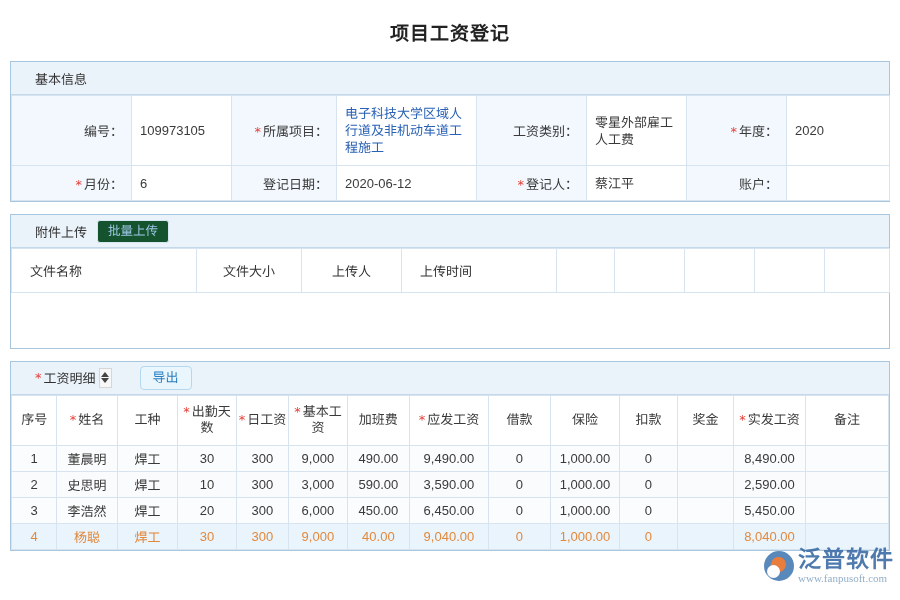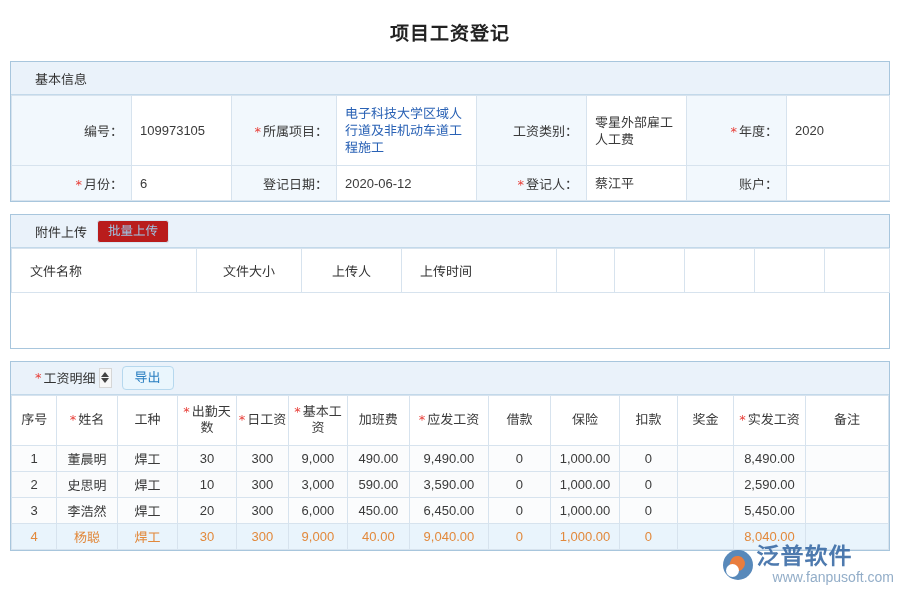--- a/index.html
+++ b/index.html
@@ -46,27 +46,27 @@
     color: #333333;
   }
   .panel-head .head-title { white-space: nowrap; }
 
   
   .pill-btn {
     margin-left: 10px;
     padding: 3px 10px;
     border: 1px solid #d7e7f4;
     border-radius: 3px;
-    background: #b91c1c;
+    background: #14532d;
     color: #9dc4e4;
     font-size: 12.5px;
     line-height: 15px;
   }
   .export-btn {
-    margin-left: 10px;
+    margin-left: 28px;
     padding: 3px 12px;
     border: 1px solid #b6d8ee;
     border-radius: 4px;
     background: #eaf6fd;
     color: #2a7fc1;
     font-size: 13px;
     line-height: 16px;
   }
 
   .req { color: #e8403a; margin-right: 2px; font-family: "DejaVu Sans", sans-serif; }
@@ -200,25 +200,24 @@
     flex-direction: column;
     line-height: 1;
   }
   .wm-cn {
     font-size: 23px;
     font-weight: bold;
     color: #3f6fa8;
     letter-spacing: 1px;
   }
   .wm-url {
-    font-size: 14px;
+    font-size: 11px;
     color: #8aa7c4;
     margin-top: 2px;
-    font-family: Liberation Sans, sans-serif;
-    margin-left: 16px;
+    font-family: Liberation Serif, serif;
   }
 </style>
 </head>
 <body>
 
 <div class="page-title">项目工资登记</div>
 
 <div class="panel">
   <div class="panel-head">
     <span class="head-title">基本信息</span>

